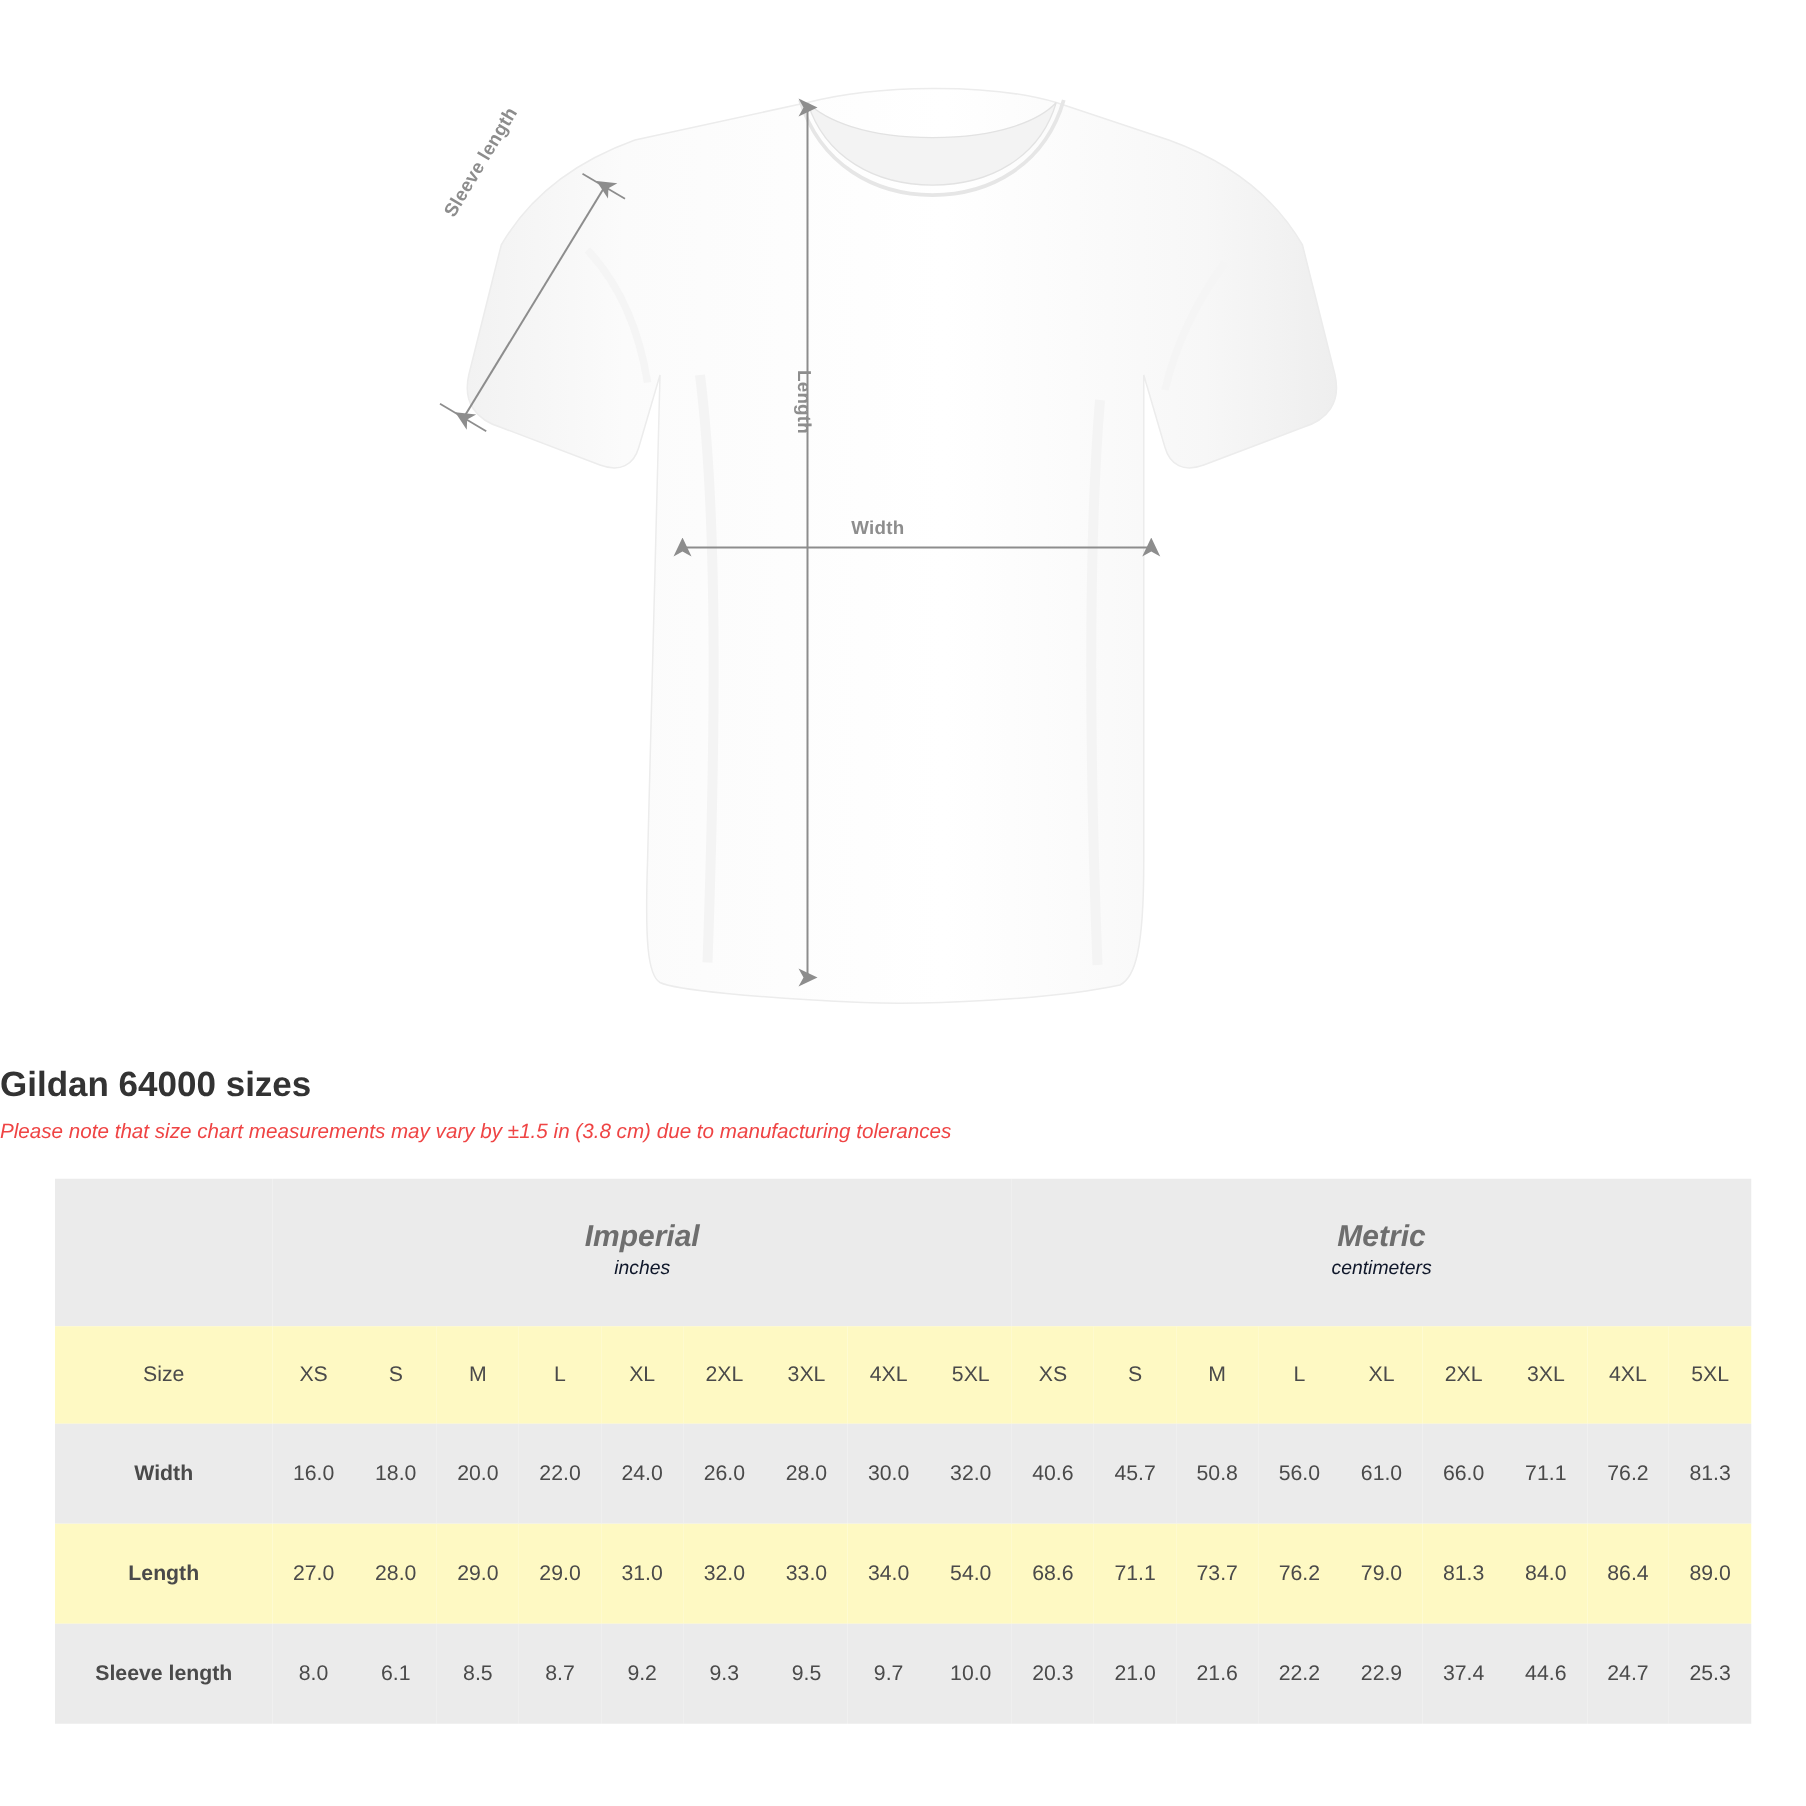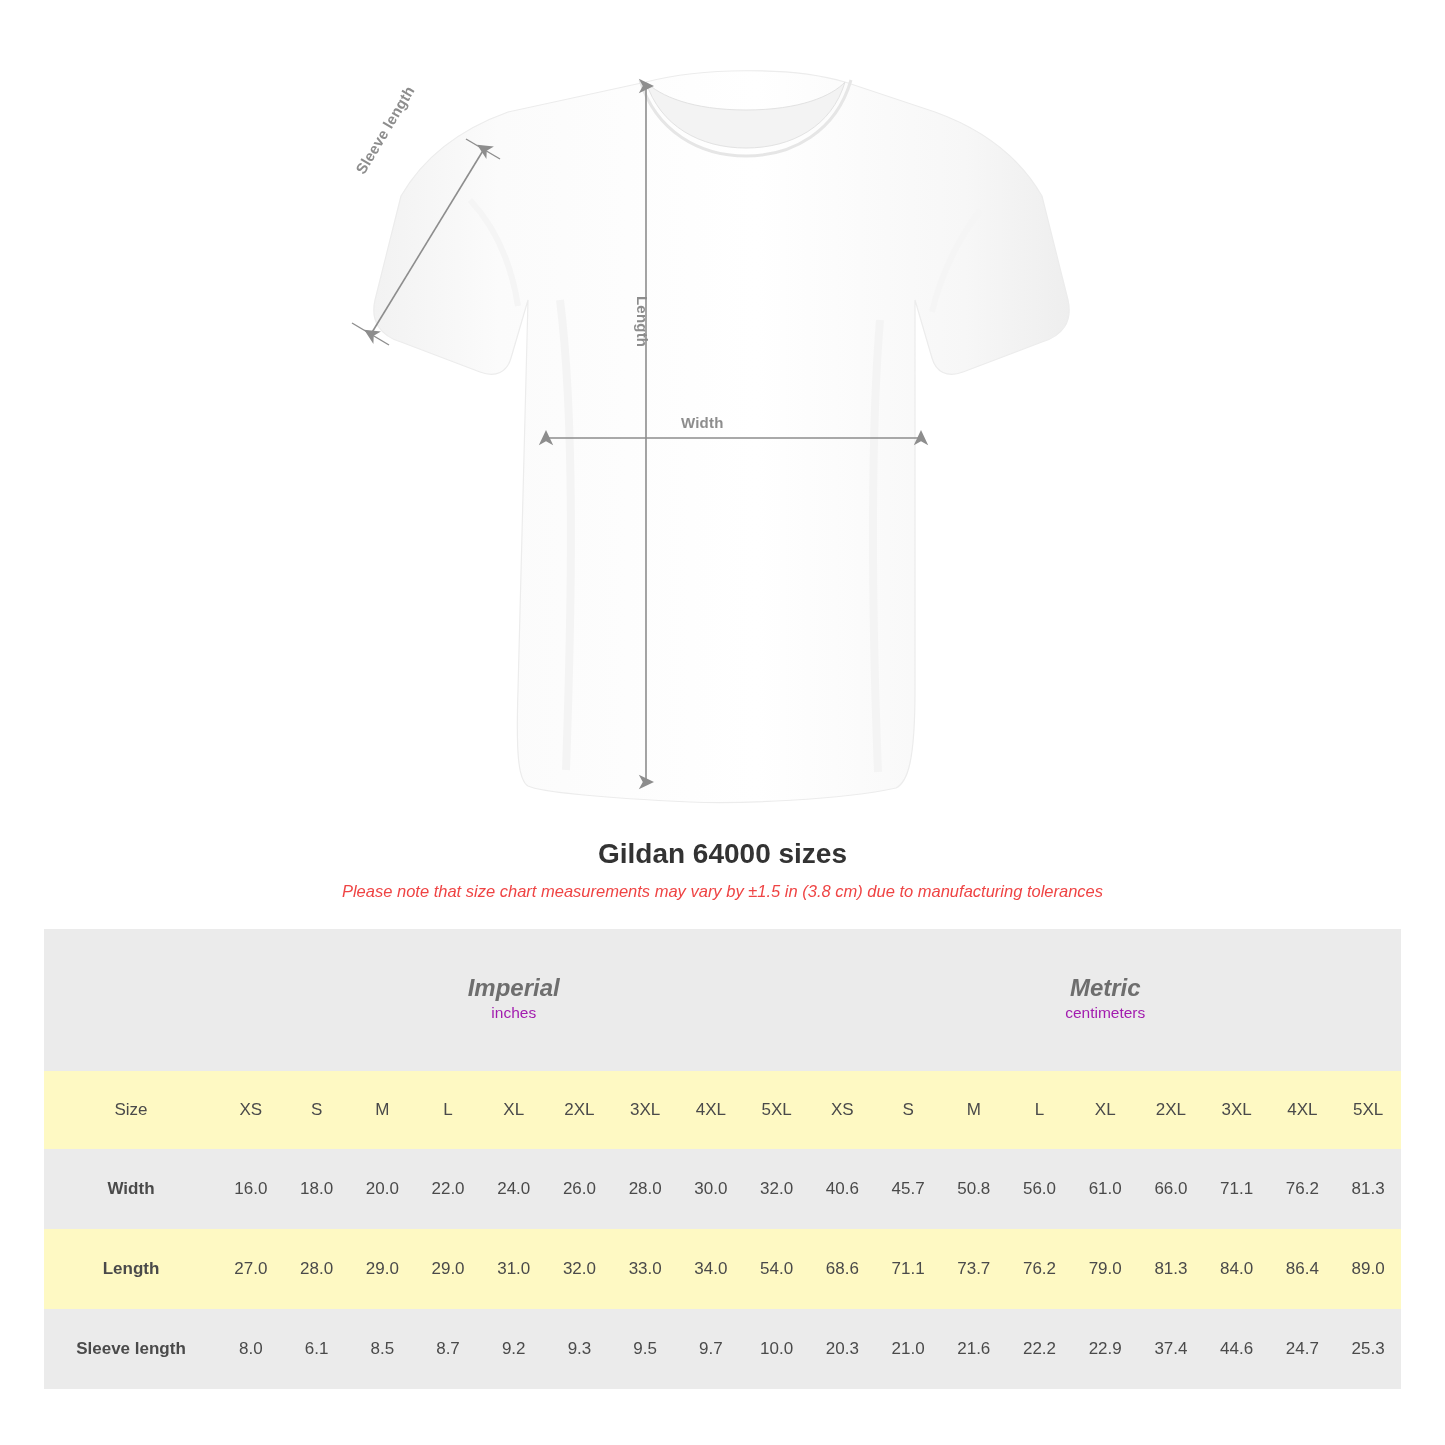--- a/index.html
+++ b/index.html
@@ -43,22 +43,22 @@
     left: 651px; top: 296px;
     transform: rotate(90deg);
     transform-origin: left top;
   }
   #lbl-width {
     left: 681px; top: 414px;
   }
 
   
   .title-block {
-    text-align: center;
-    margin-top: 8px;
+    text-align: left;
+    margin-top: 22px;
   }
   .chart-title {
     font-size: 28px;
     font-weight: bold;
     color: #333333;
     margin: 0 0 12px 0;
   }
   .chart-note {
     font-size: 16.5px;
     font-style: italic;
@@ -76,33 +76,34 @@
     table-layout: fixed;
   }
   table.size-table td, table.size-table th {
     text-align: center;
     vertical-align: middle;
     font-weight: normal;
     border: 0;
   }
   .unit-row td {
     background: #ebebeb;
-    height: 142px;
+    height: 118px;
     padding: 0;
   }
   .unit-sys {
     font-size: 24px;
     font-style: italic;
     font-weight: bold;
     color: #6e6e6e;
     line-height: 1.15;
   }
   .unit-name {
     font-size: 15.5px;
-    color: #a21caf;
+    font-style: italic;
+    color: #0f172a;
     line-height: 1.6;
   }
   .hdr-row td {
     background: #ffffff;
     height: 78px;
     font-size: 17px;
     font-weight: bold;
     color: #4a4a4a;
   }
   .hdr-row td.rowlabel { font-size: 17px; }

